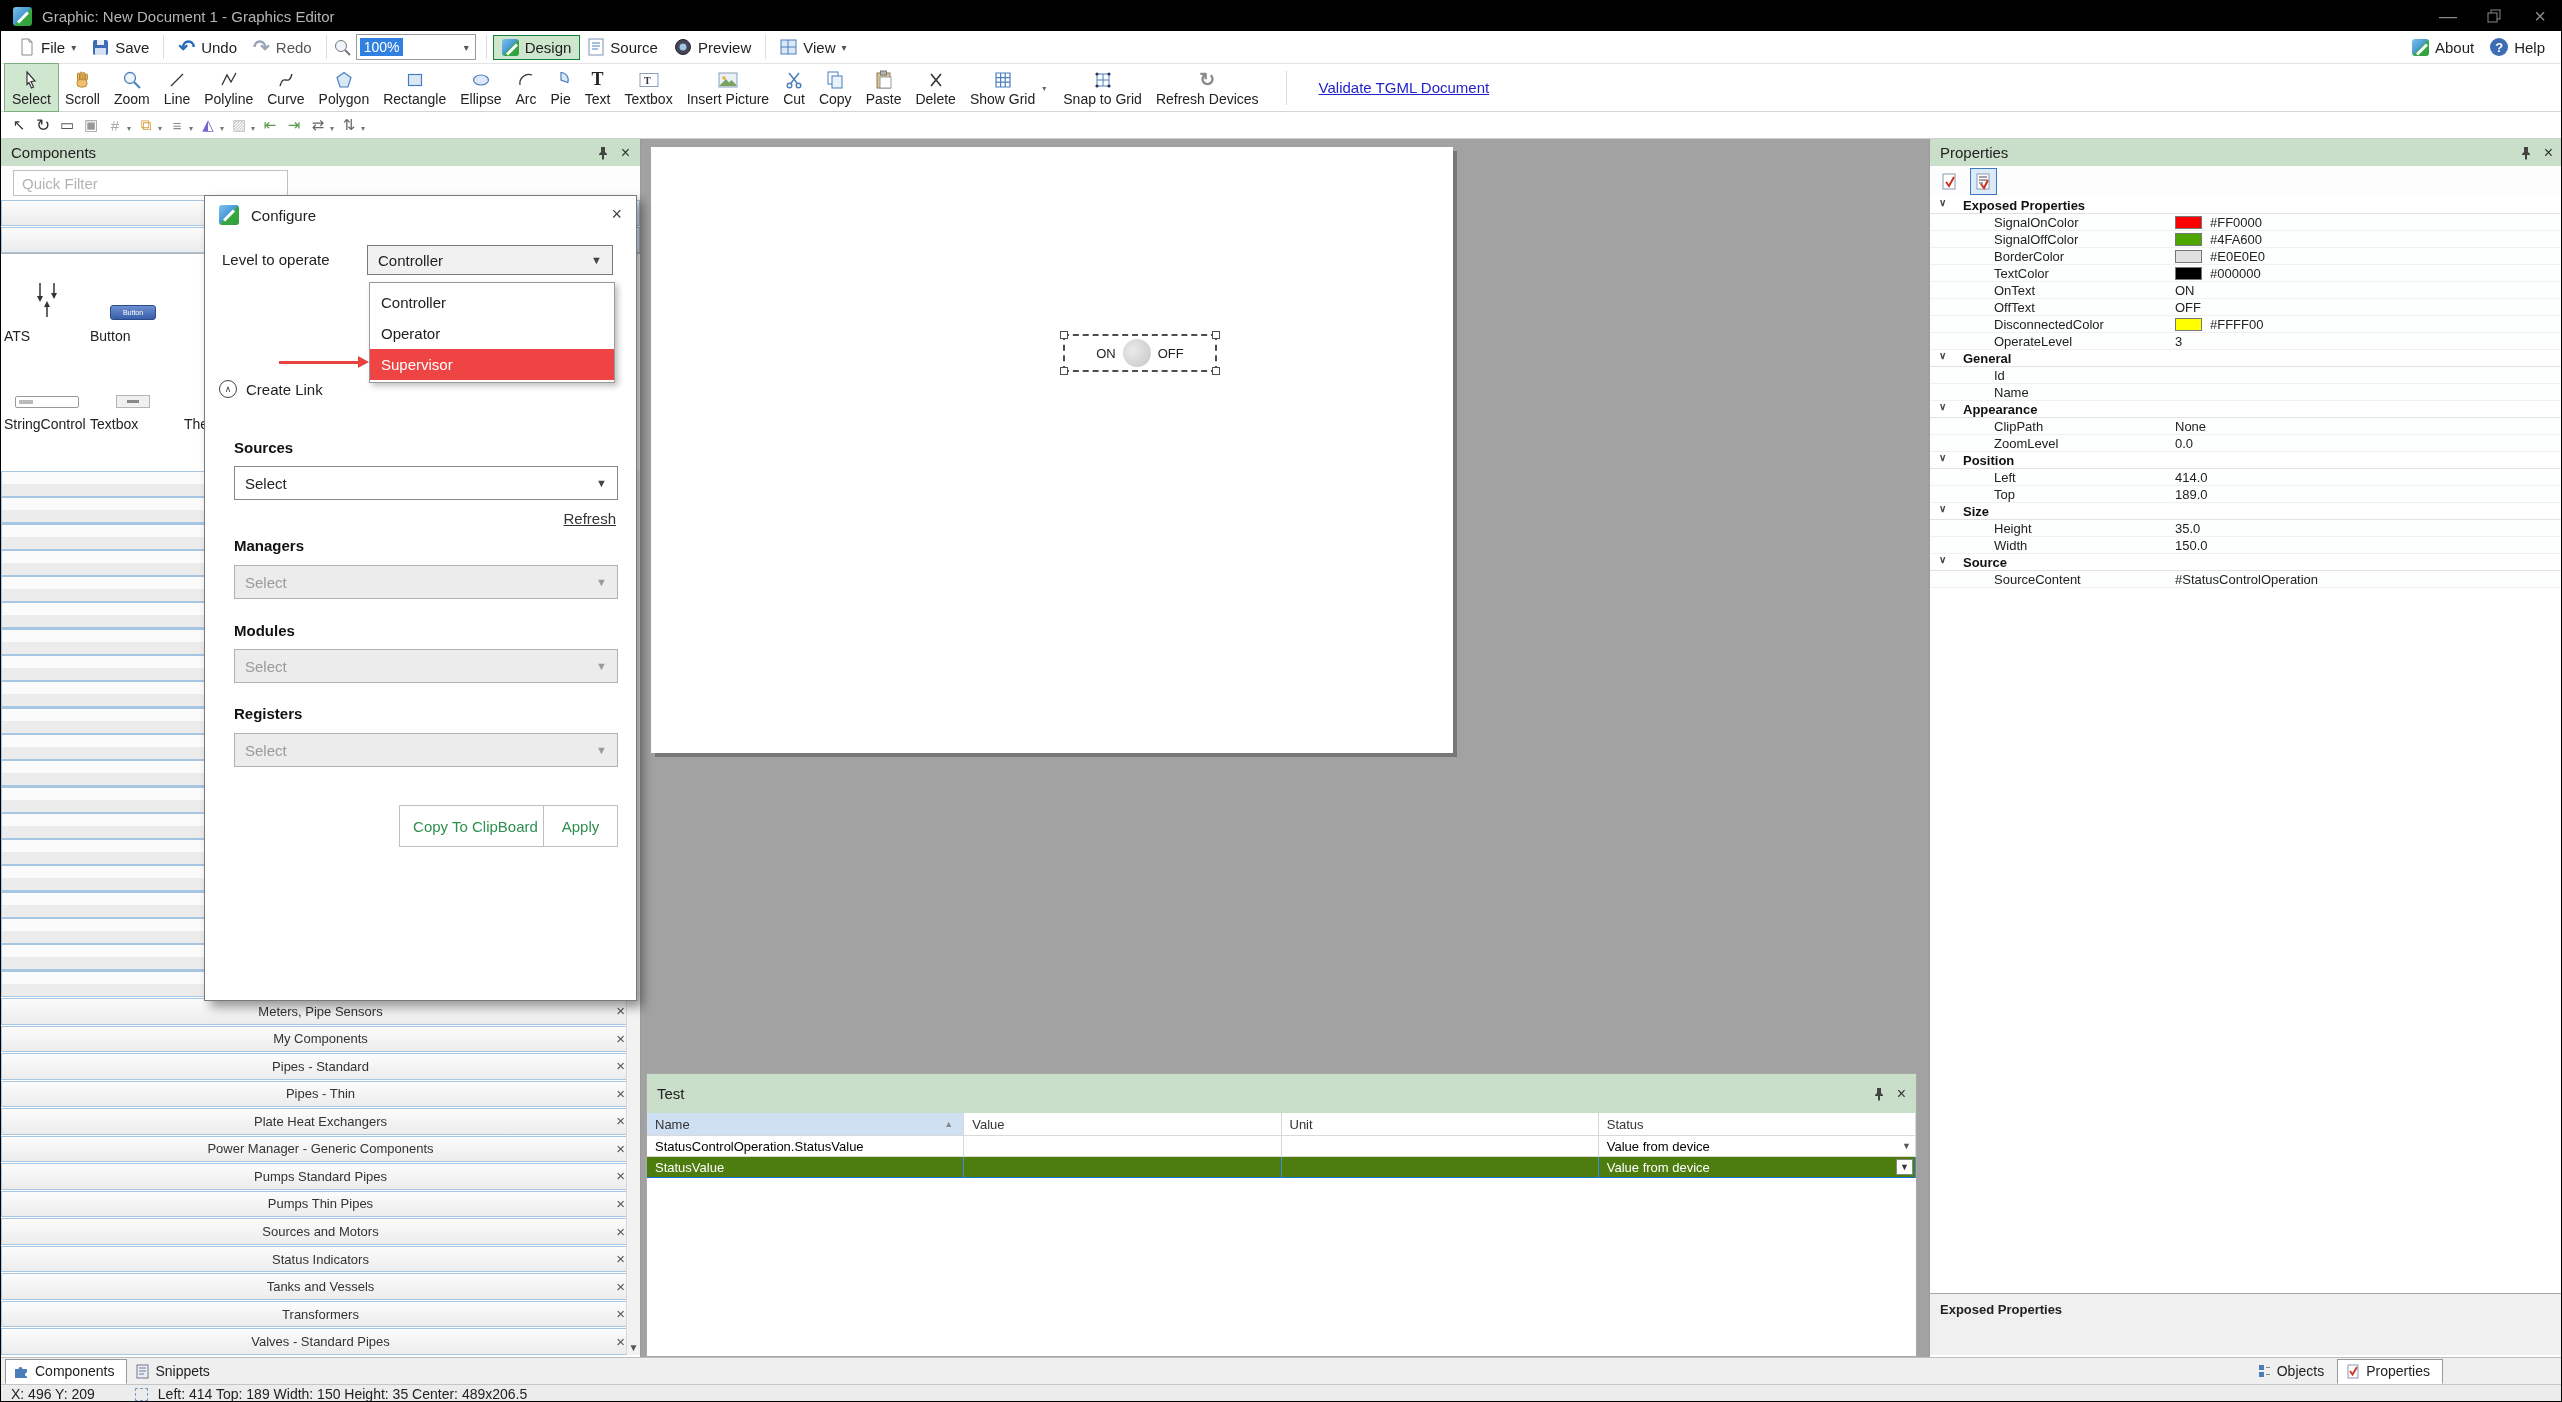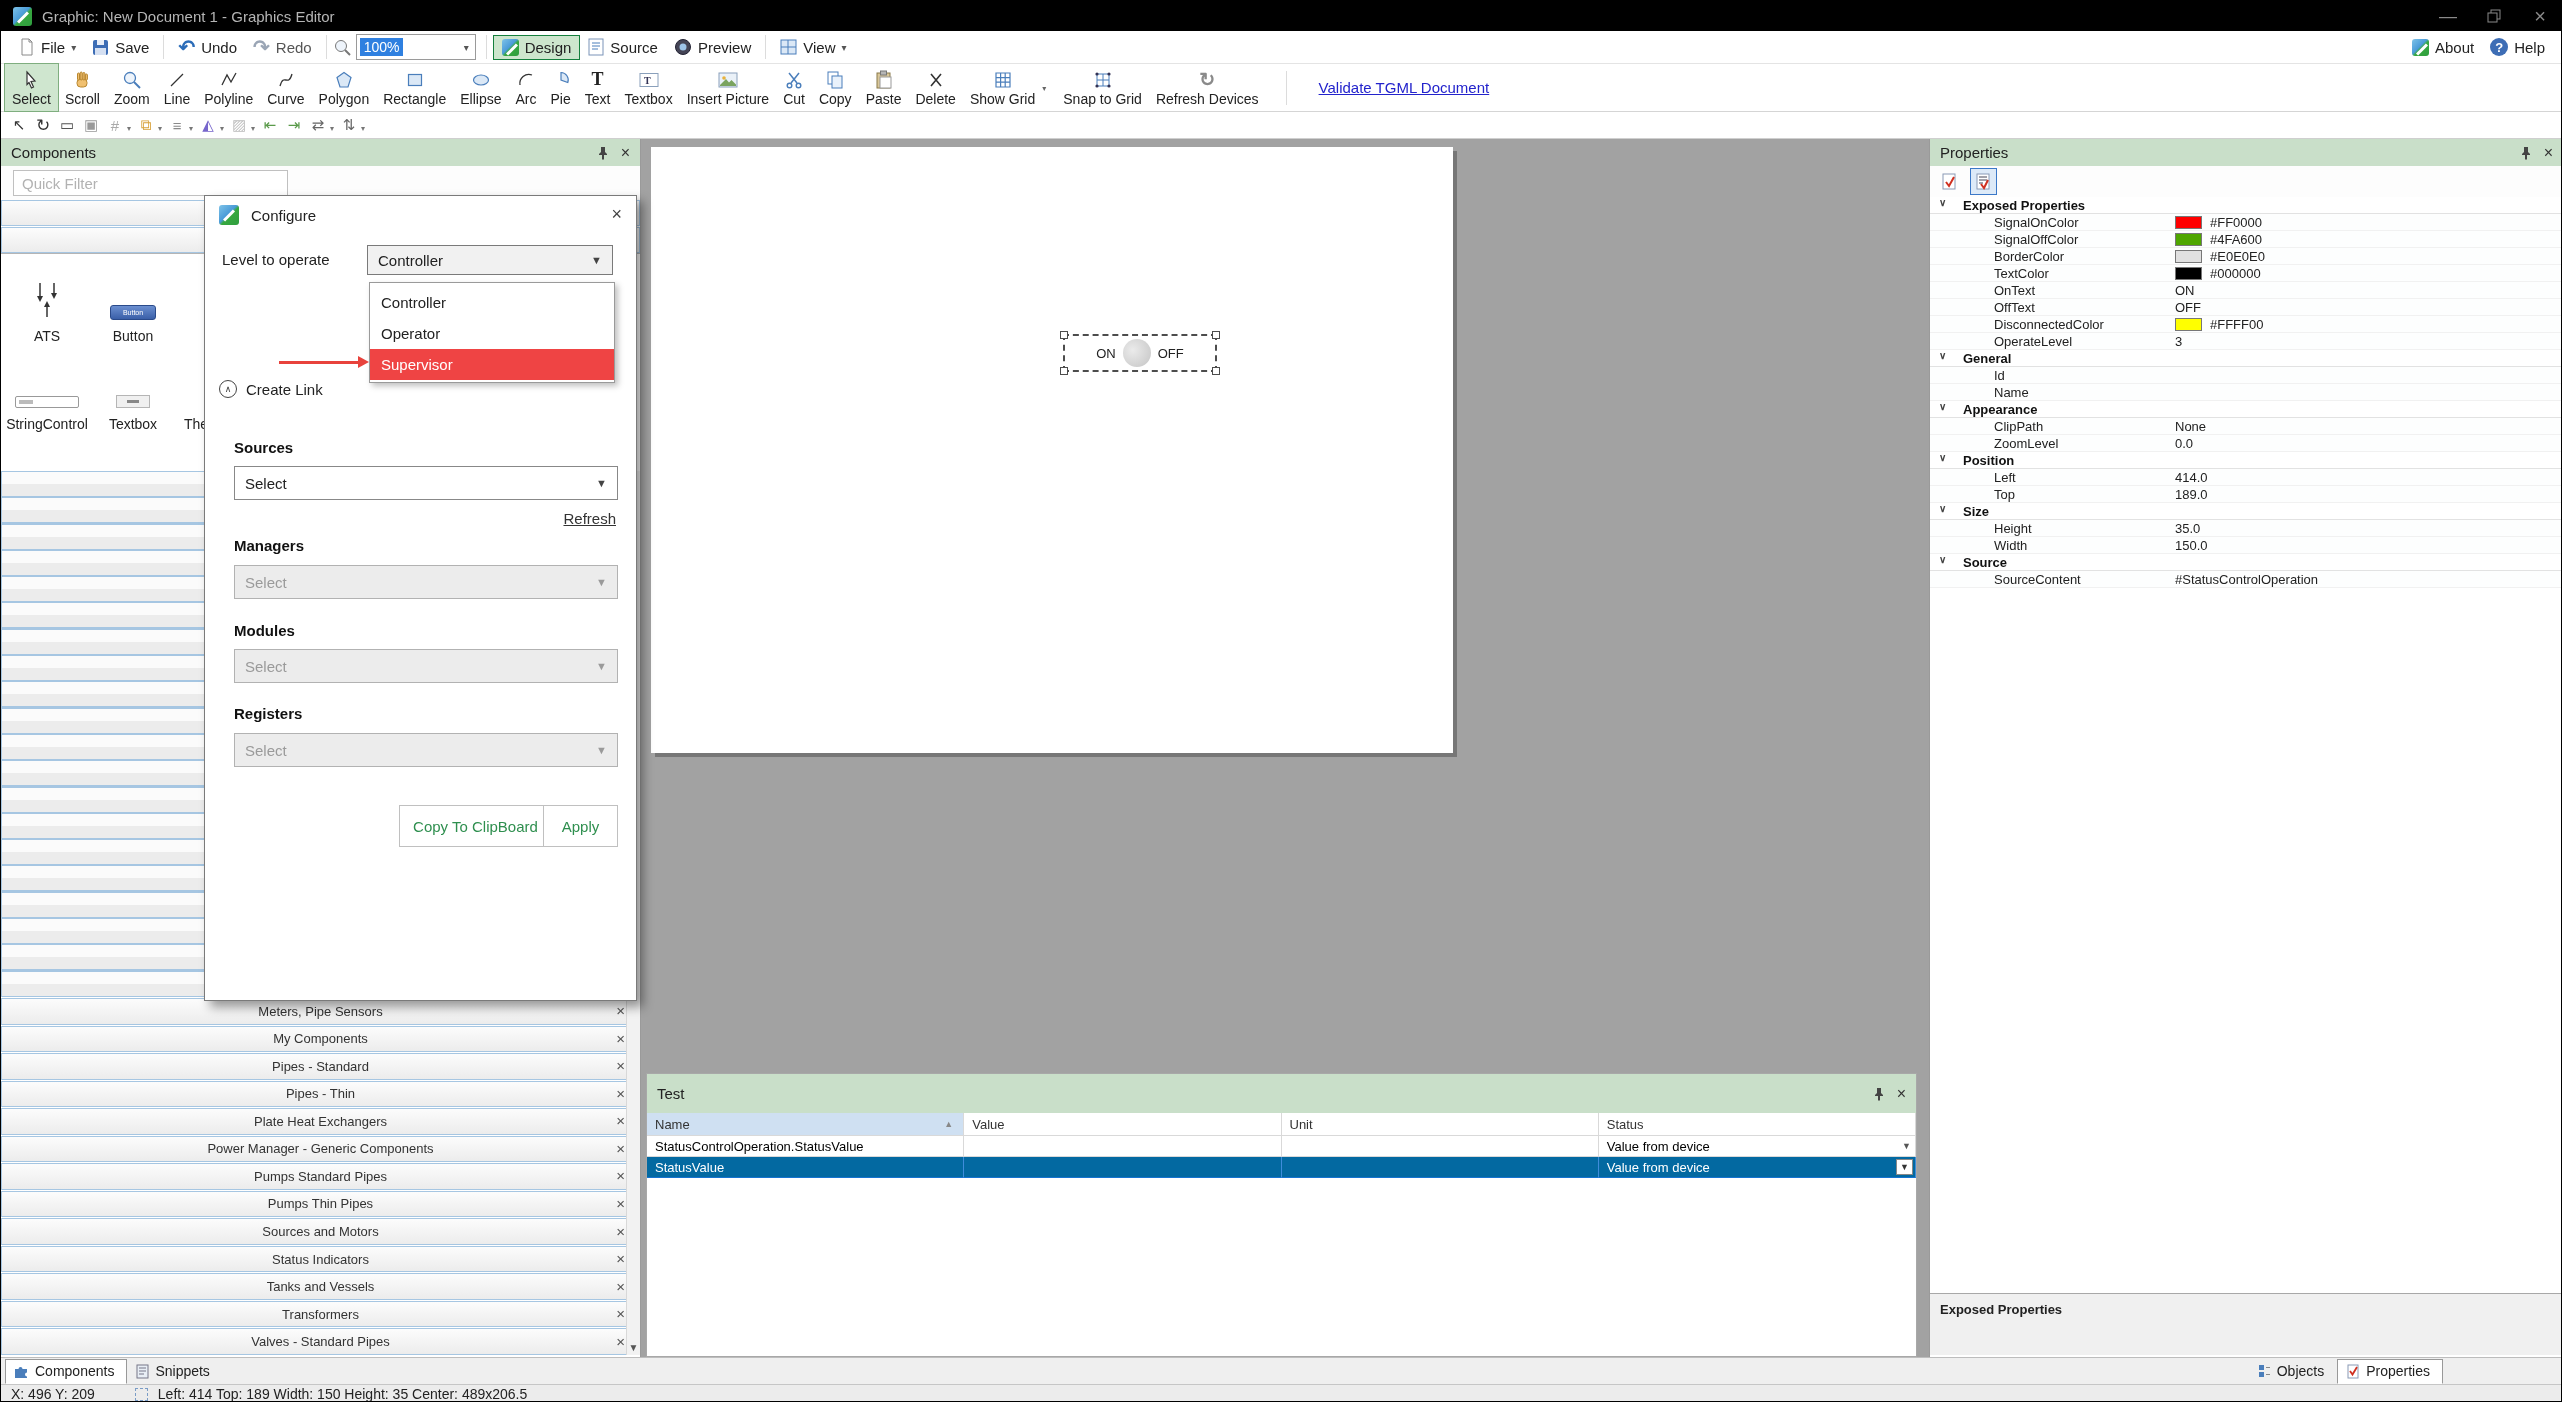--- a/index.html
+++ b/index.html
@@ -59,21 +59,21 @@
   #quickfilter-row { position:absolute; left:0; top:27px; width:100%; height:34px; background:#fdfdfd; }
   #quickfilter { position:absolute; left:12px; top:4px; width:275px; height:26px; border:1px solid #c0c0c0; font-size:15px;
     padding:0 8px; color:#333; font-family:"Liberation Sans",sans-serif; }
   #quickfilter::placeholder { color:#b2b2b2; }
   .cat { display:flex; align-items:center; justify-content:center; position:relative; border:1px solid #a6c6e2;
     background:linear-gradient(#fcfcfc,#ececec); font-size:13px; color:#333; }
   .cat .cx { position:absolute; right:14px; color:#555; font-size:15px; line-height:12px; }
   #cat-bar-1 { position:absolute; left:0; top:61px; width:100%; height:26px; }
   #cat-bar-2 { position:absolute; left:0; top:88px; width:100%; height:26px; }
   #comp-items { position:absolute; left:0; top:114px; width:100%; height:356px; background:#fff; border-top:1px solid #b5b5b5; }
-  .comp-item { position:absolute; width:86px; text-align:center; font-size:14px; color:#222; }
+  .comp-item { position:absolute; width:86px; text-align:left; font-size:14px; color:#222; }
   .comp-item .cicon { height:48px; display:flex; align-items:flex-end; justify-content:center; margin-bottom:8px; }
   .btn-icon { width:46px; height:15px; border:1px solid #2a4a8a; border-radius:3px; background:linear-gradient(#6b8fd0,#3a5fa8);
     color:#fff; font-size:7px; display:flex; align-items:center; justify-content:center; }
   .string-icon { width:64px; height:12px; border:1px solid #999; border-radius:2px; background:#fff; display:flex; align-items:center; }
   .string-icon i { display:block; width:14px; height:4px; background:#bbb; margin-left:3px; }
   .tbox-icon { width:34px; height:13px; border:1px solid #b5b5b5; background:#f0f0f0; display:flex; align-items:center; justify-content:center; }
   .tbox-icon i { display:block; width:12px; height:3px; background:#888; }
   #hidden-rows { position:absolute; left:0; top:332px; width:100%; height:526px; border-left:1px solid #a6c6e2;
     background:repeating-linear-gradient(180deg,#a6c6e2 0 1px,#fbfbfb 1px 13px,#ececec 13px 25px,#a6c6e2 25px 26.3px); }
   #cat-list { position:absolute; left:0; top:858px; width:100%; height:358px; display:flex; flex-direction:column; }
@@ -102,21 +102,21 @@
   #test-panel { left:645px; top:1072px; width:1271px; height:284px; background:#fff; border:1px solid #a8a8a8; }
   .tt-row { display:flex; width:100%; font-size:13px; }
   .tt-cell { flex:0 0 25%; padding:3px 8px; border-right:1px solid #d9d9d9; border-bottom:1px solid #d9d9d9;
     position:relative; white-space:nowrap; overflow:hidden; display:flex; align-items:center; }
   .tt-head .tt-cell { height:23px; color:#333; background:#fff; }
   .tt-head .name-col { background:#cfe0f2; }
   .sort-asc { position:absolute; right:10px; font-size:9px; color:#888; }
   .dd-caret { position:absolute; right:4px; font-size:9px; color:#555; }
   .dd-btn { position:absolute; right:2px; top:2px; bottom:2px; width:17px; background:#fff; border:1px solid #888;
     color:#333; font-size:9px; display:flex; align-items:center; justify-content:center; }
-  .row-sel { background:#0369a1; color:#fff; }
+  .row-sel { background:#4d7c0f; color:#fff; }
   .row-sel .tt-cell { border-right-color:#3f8cdb; border-bottom-color:#1673d1; }
 
   
   #prop-panel { left:1928px; top:138px; width:634px; height:1218px; background:#fff; border-left:1px solid #9a9a9a; }
   #prop-toolbar { position:absolute; left:0; top:27px; width:100%; height:31px; background:#fdfdfd; display:flex; align-items:center; padding:0 6px; gap:7px; }
   .ptb-btn { width:27px; height:27px; display:flex; align-items:center; justify-content:center; border:1px solid transparent; }
   .ptb-btn.selected { border:1px solid #3b78c8; background:#ddeaf8; }
   #prop-grid { position:absolute; left:0; top:58px; width:100%; }
   .pg-row { display:flex; align-items:center; height:17px; font-size:13px; border-bottom:1px solid #f1f1f1; background:#fdfefe; }
   .pg-group { font-weight:bold; color:#111; position:relative; padding-left:33px; background:#fff; border-bottom:1px solid #e2e2e2; }

